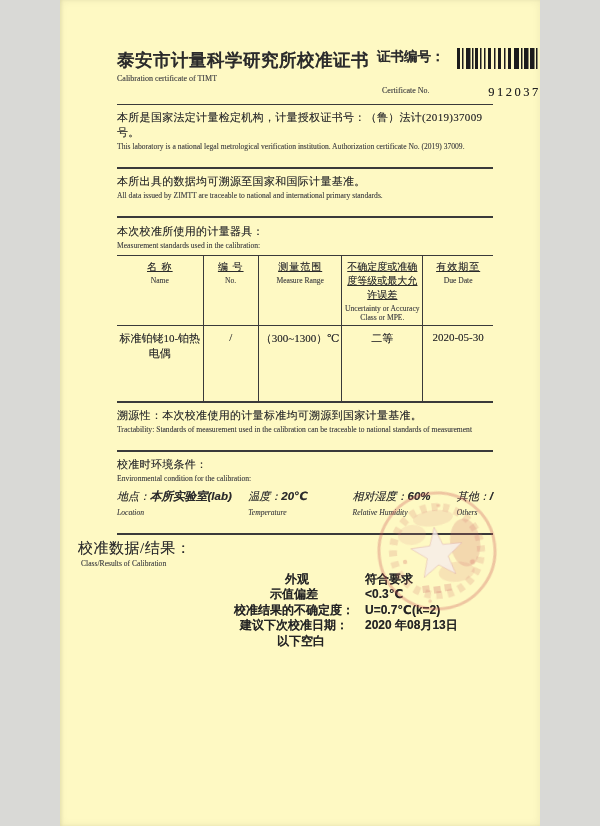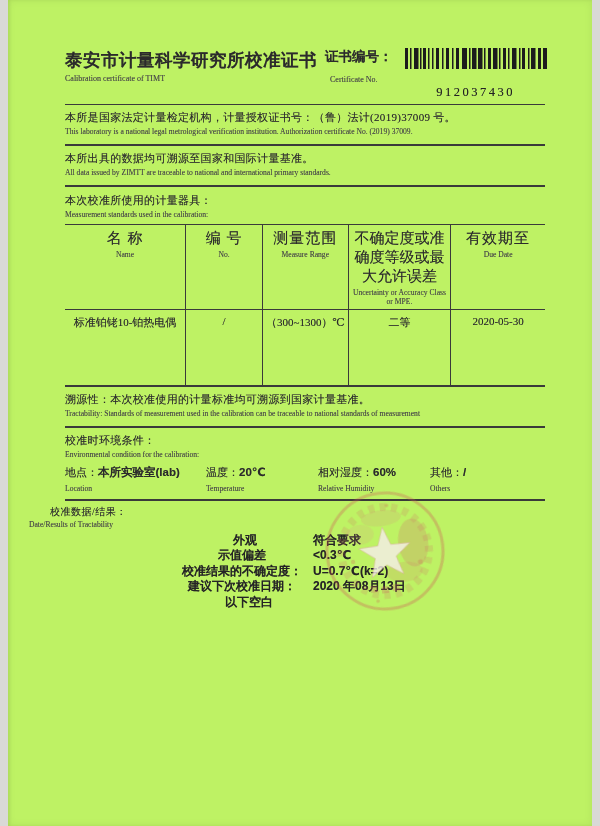--- a/index.html
+++ b/index.html
@@ -1,75 +1,75 @@
 <!DOCTYPE html>
 <html><head>
 <meta charset="utf-8">
 <style>
   * { margin: 0; padding: 0; box-sizing: border-box; }
   html, body { background: #d9d9d6; }
   body { font-family: "Liberation Serif", "DejaVu Serif", serif; }
 
   .page {
     position: relative;
-    width: 584px; height: 826px;
+    width: 480px; height: 826px;
     margin: 0 auto;
-    background: #bef264;
+    background: #fef9c3;
     box-shadow: inset 0 0 8px rgba(0,0,0,.07), inset 2px 0 3px rgba(0,0,0,.06);
     color: #2b2b2b;
     overflow: hidden;
   }
   .content { padding: 48px 47px 0 57px; }
   .fuzz { text-shadow: 0 0 .6px rgba(70,70,70,.55); }
 
   
   .hdr { display: flex; align-items: flex-start; }
   .hdr-title-block { width: 265px; }
   .hdr-title { font-size: 17.5px; font-weight: bold; letter-spacing: .5px; white-space: nowrap; }
   .hdr-sub { font-size: 8px; color: #4a4a4a; margin-top: 2px; }
   .certno-block { margin-left: 8px; width: 88px; }
   .certno-label { font-size: 13.5px; font-weight: bold; white-space: nowrap; }
-  .certno-sub { font-size: 8px; color: #4a4a4a; margin-top: 9px; padding-left: 5px; white-space: nowrap; }
+  .certno-sub { font-size: 8px; color: #4a4a4a; margin-top: 20px; padding-left: 5px; white-space: nowrap; }
   .barcode-block { margin-left: 12px; width: 142px; text-align: center; }
   .barcode-svg { display: block; width: 142px; height: 21px; }
   .barcode-num { font-size: 12.5px; letter-spacing: 2.5px; color: #222; margin-top: 16px; }
 
   .hr { border: none; border-top: 1.6px solid #3a3a3a; margin: 0; }
   .hr.thick { border-top-width: 2.2px; }
 
   
-  .stmt { padding: 5px 0 8px 0; }
+  .stmt { padding: 5px 0 16px 0; }
   .stmt-cn { font-size: 11px; letter-spacing: .3px; }
   .stmt-en { font-size: 7.6px; color: #4a4a4a; margin-top: 2px; }
 
   
   .std-head { padding: 6px 0 2px 0; }
   table.std { width: 100%; border-collapse: collapse; margin-top: 3px;
               border-top: 1.8px solid #3a3a3a; border-bottom: 2px solid #3a3a3a; }
   table.std th { border-bottom: 1.5px solid #3a3a3a; font-weight: normal;
                  padding: 4px 2px 3px 2px; vertical-align: top; }
   table.std th, table.std td { border-right: 1px solid #3a3a3a; text-align: center; }
   table.std th:last-child, table.std td:last-child { border-right: none; margin-left: 31px; }
   table.std td { height: 76px; vertical-align: top; padding-top: 5px; font-size: 11px; }
-  .th-cn { font-size: 15px; letter-spacing: 1px; }
+  .th-cn { font-size: 10px; letter-spacing: 1px; text-decoration: underline; }
   .th-en { font-size: 7.6px; color: #4a4a4a; margin-top: 2px; letter-spacing: 0; }
   .col-name { width: 126px; } .col-no { width: 80px; } .col-range { width: 86px; }
   .col-unc { width: 106px; } .col-due { width: 98px; }
 
   
-  .env-row { display: flex; padding: 4px 0 6px 0; }
+  .env-row { display: flex; padding: 4px 0 16px 0; font-style: italic; }
   .env-item { }
   .env-item .line1 { font-size: 11px; white-space: nowrap; }
   .env-item .val { font-family: "Liberation Sans", "DejaVu Sans", sans-serif; font-weight: bold; font-size: 11.5px; }
   .env-item .line2 { font-size: 7.6px; color: #4a4a4a; margin-top: 4px; }
   .env-w1 { width: 141px; } .env-w2 { width: 112px; } .env-w3 { width: 112px; } .env-w4 { flex: 1; }
 
   
   .res-head { margin-left: -39px; padding-top: 4px; }
-  .res-head-cn { font-size: 10px; letter-spacing: .5px; margin-left: 24px; }
+  .res-head-cn { font-size: 15px; letter-spacing: .5px; }
   .res-head-en { font-size: 7.6px; color: #4a4a4a; margin-top: 1px; padding-left: 3px; }
   .res-block { margin-top: 4px; font-family: "Liberation Sans", "DejaVu Sans", sans-serif; }
   .res-row { display: flex; font-size: 12px; font-weight: 600; line-height: 15.5px; color: #242424; text-align: center; }
   .res-label { width: 142px; margin-left: 106px; }
   .res-row:nth-child(1) .res-label { padding-left: 6px; }
   .res-value { }
   .res-endnote { font-size: 12px; font-weight: 700; margin-left: 160px; line-height: 15.5px;
                  font-family: "Liberation Sans", "DejaVu Sans", sans-serif; color: #242424; }
 
   
@@ -214,21 +214,21 @@
       <div class="env-item env-w4">
         <div class="line1"><span>其他：</span><span class="val">/</span></div>
         <div class="line2">Others</div>
       </div>
     </div>
 
     <hr class="hr thick">
 
     <div class="res-head">
       <div class="res-head-cn">校准数据/结果：</div>
-      <div class="res-head-en">Date/Results of Tractability</div>
+      <div class="res-head-en">Class/Results of Calibration</div>
     </div>
 
     <div class="res-block">
       <div class="res-row">
         <div class="res-label">外观</div>
         <div class="res-value">符合要求</div>
       </div>
       <div class="res-row">
         <div class="res-label">示值偏差</div>
         <div class="res-value">&lt;0.3℃</div>

